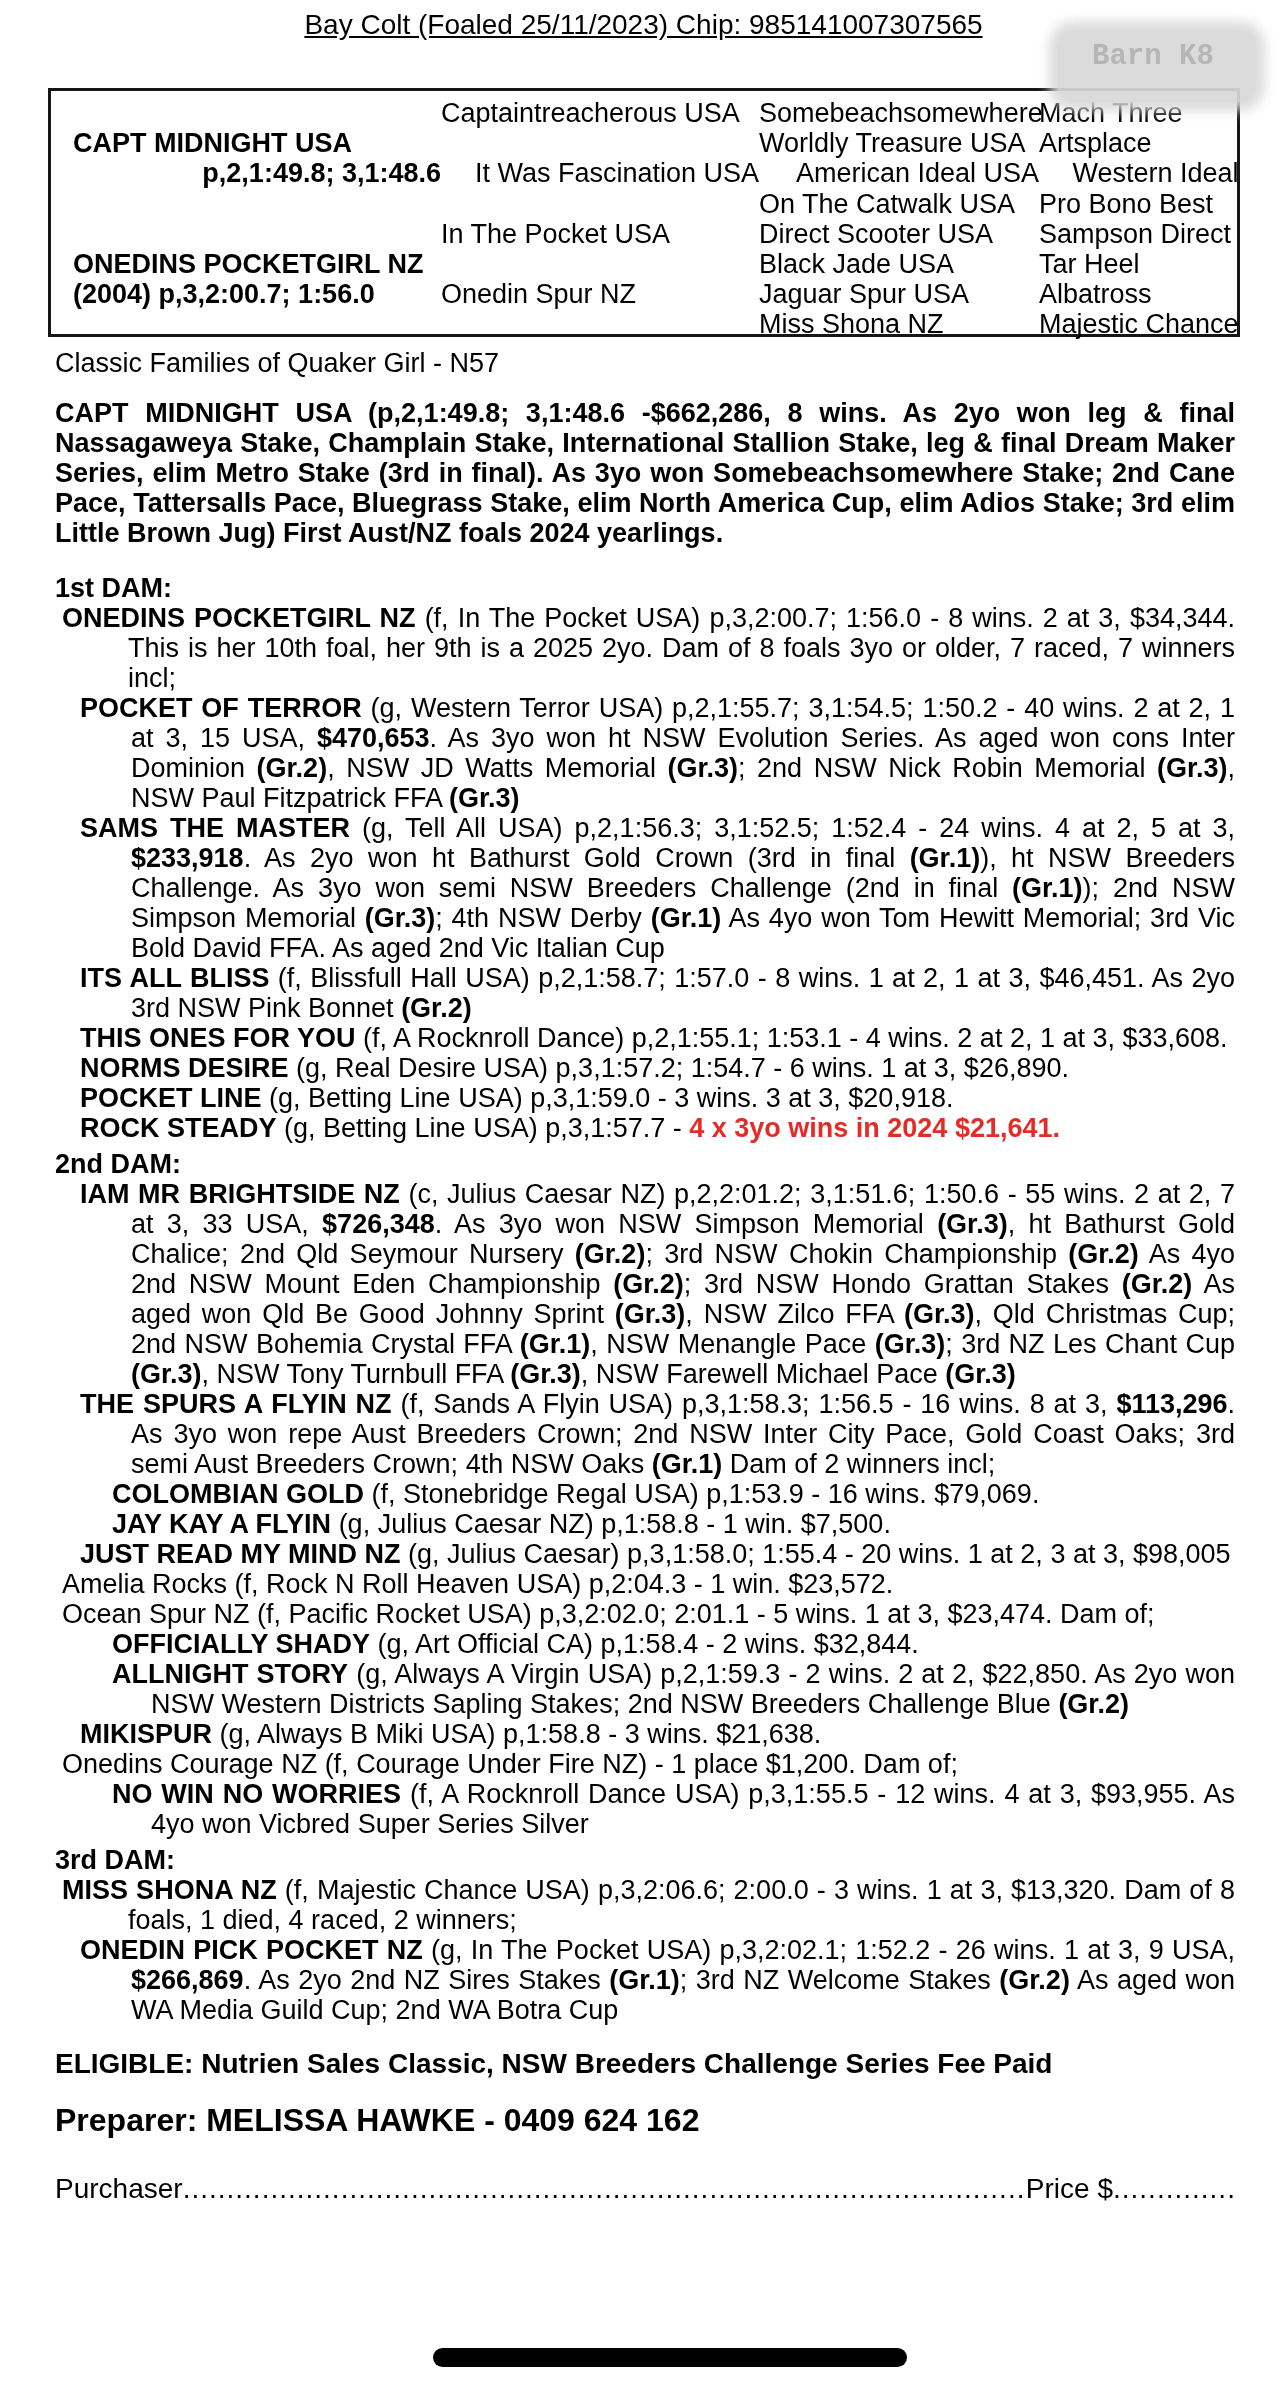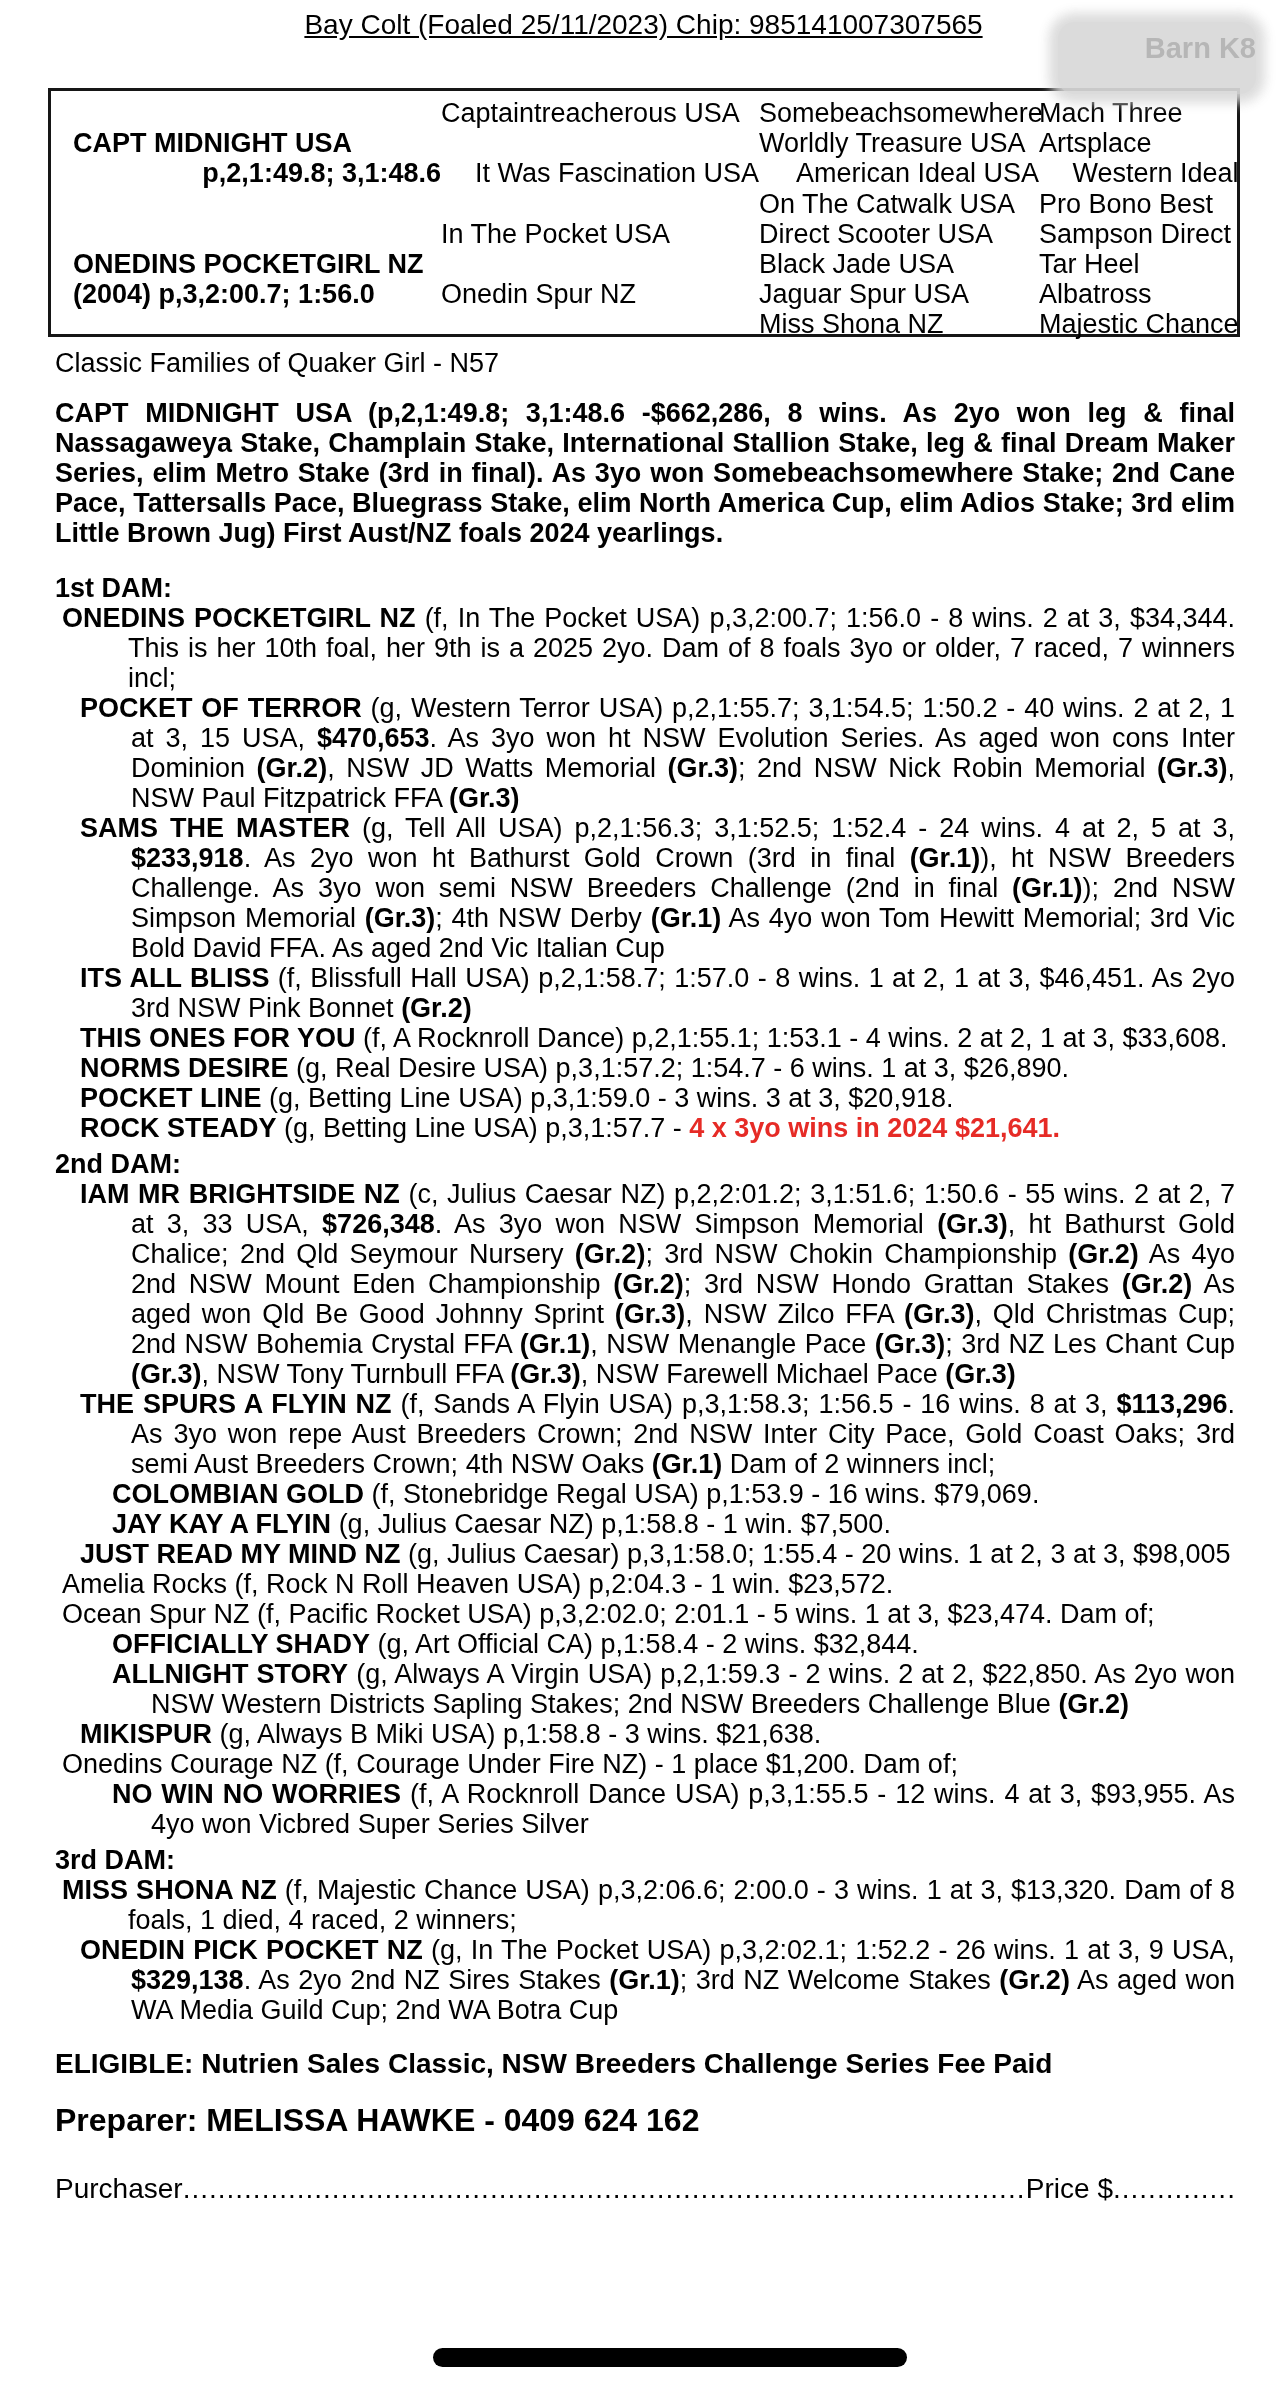--- a/index.html
+++ b/index.html
@@ -11,25 +11,25 @@
   }
   .red{color:var(--red,#e62b26);font-weight:bold;margin-top:28px;}
   .red b{font-weight:bold;}
 
   
   .page-title{
     position:absolute;top:8px;left:0;width:100%;
     text-align:center;font-size:28px;line-height:34px;color:#000;text-decoration:underline;
   }
   .barn-badge{
-    position:absolute;top:22px;left:1058px;width:198px;height:72px;
+    position:absolute;top:30px;left:1058px;width:198px;height:72px;
     background:var(--badge-bg,#d9d9d9);border-radius:16px;
     box-shadow:0 0 12px 9px var(--badge-bg,#d9d9d9);
     opacity:.92;z-index:3;
-    display:flex;align-items:flex-start;justify-content:flex-end;
+    display:flex;align-items:flex-start;justify-content:flex-start;font-family:Liberation Mono, monospace;
   }
   .barn-badge span{
     margin-top:10px;margin-left:34px;
     font-size:29px;font-weight:bold;color:var(--badge-text,#b0b0b0);
     filter:blur(.4px);white-space:nowrap;
   }
 
   
   .pedigree-box{
     position:absolute;top:88px;left:48px;width:1192px;height:249px;
@@ -142,21 +142,21 @@
   <p class="entry lvl0">Amelia Rocks (f, Rock N Roll Heaven USA) p,2:04.3 - 1 win. $23,572.</p>
   <p class="entry lvl0">Ocean Spur NZ (f, Pacific Rocket USA) p,3,2:02.0; 2:01.1 - 5 wins. 1 at 3, $23,474. Dam of;</p>
   <p class="entry lvl2"><b>OFFICIALLY SHADY</b> (g, Art Official CA) p,1:58.4 - 2 wins. $32,844.</p>
   <p class="entry lvl2"><b>ALLNIGHT STORY</b> (g, Always A Virgin USA) p,2,1:59.3 - 2 wins. 2 at 2, $22,850. As 2yo won NSW Western Districts Sapling Stakes; 2nd NSW Breeders Challenge Blue <b>(Gr.2)</b></p>
   <p class="entry lvl1"><b>MIKISPUR</b> (g, Always B Miki USA) p,1:58.8 - 3 wins. $21,638.</p>
   <p class="entry lvl0">Onedins Courage NZ (f, Courage Under Fire NZ) - 1 place $1,200. Dam of;</p>
   <p class="entry lvl2"><b>NO WIN NO WORRIES</b> (f, A Rocknroll Dance USA) p,3,1:55.5 - 12 wins. 4 at 3, $93,955. As 4yo won Vicbred Super Series Silver</p>
 
   <p class="dam-heading">3rd DAM:</p>
   <p class="entry lvl0"><b>MISS SHONA NZ</b> (f, Majestic Chance USA) p,3,2:06.6; 2:00.0 - 3 wins. 1 at 3, $13,320. Dam of 8 foals, 1 died, 4 raced, 2 winners;</p>
-  <p class="entry lvl1"><b>ONEDIN PICK POCKET NZ</b> (g, In The Pocket USA) p,3,2:02.1; 1:52.2 - 26 wins. 1 at 3, 9 USA, <b>$329,138</b>. As 2yo 2nd NZ Sires Stakes <b>(Gr.1)</b>; 3rd NZ Welcome Stakes <b>(Gr.2)</b> As aged won WA Media Guild Cup; 2nd WA Botra Cup</p>
+  <p class="entry lvl1"><b>ONEDIN PICK POCKET NZ</b> (g, In The Pocket USA) p,3,2:02.1; 1:52.2 - 26 wins. 1 at 3, 9 USA, <b>$266,869</b>. As 2yo 2nd NZ Sires Stakes <b>(Gr.1)</b>; 3rd NZ Welcome Stakes <b>(Gr.2)</b> As aged won WA Media Guild Cup; 2nd WA Botra Cup</p>
 
   <p class="eligible-line">ELIGIBLE: Nutrien Sales Classic, NSW Breeders Challenge Series Fee Paid</p>
   <p class="preparer-line">Preparer: MELISSA HAWKE - 0409 624 162</p>
 
   <div class="purchaser-line">
     <span>Purchaser</span>
     <span class="dots dots-fill">........................................................................................................................................</span>
     <span>Price $</span>
     <span class="dots dots-price">............................................</span>
   </div>

